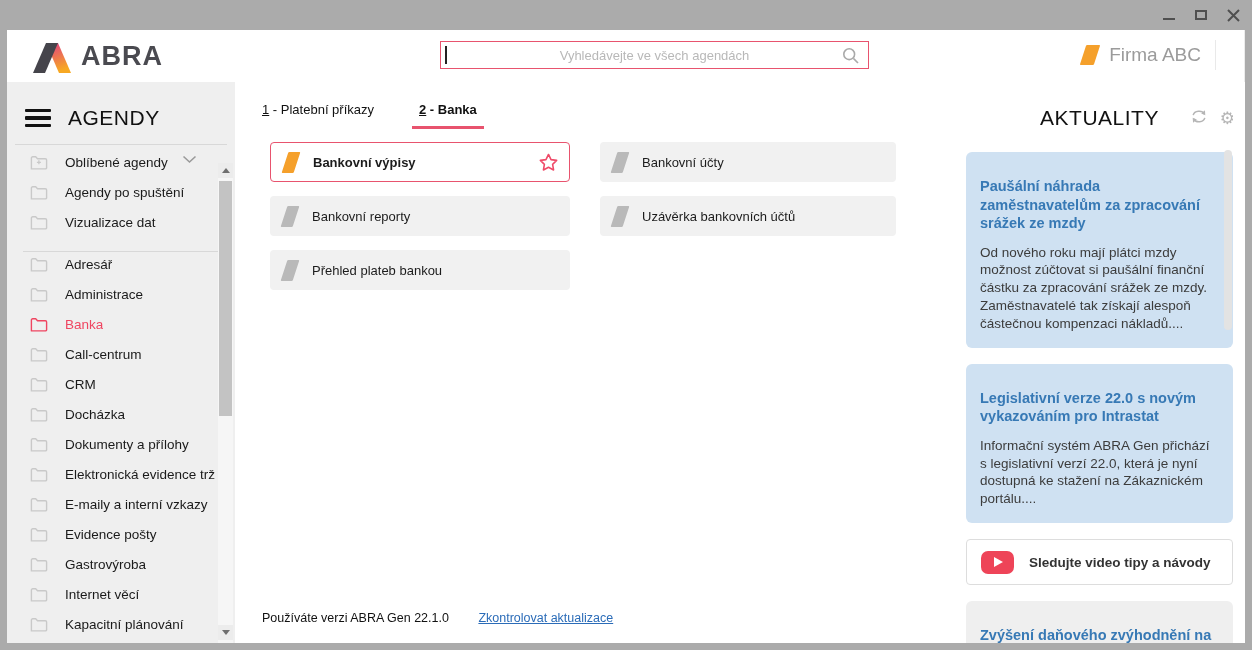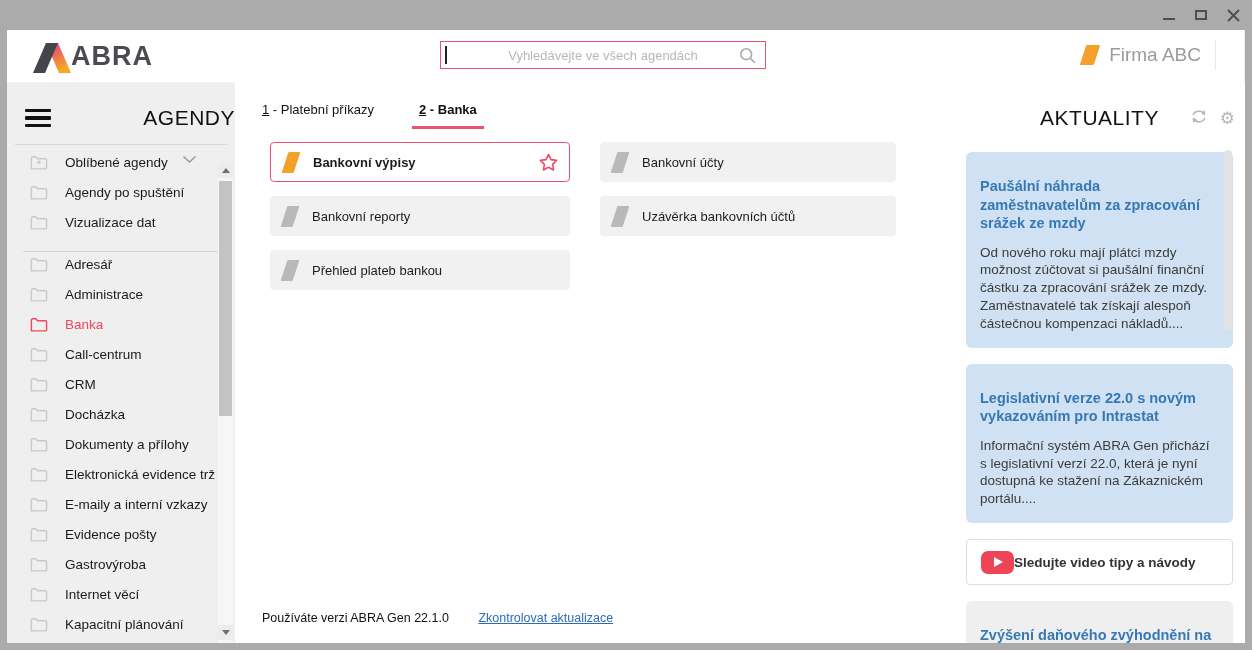--- a/index.html
+++ b/index.html
@@ -13,36 +13,36 @@
   .win-controls { position:absolute; right:10px; top:0; height:30px; display:flex; align-items:center; gap:14px; }
   .wc { display:inline-flex; align-items:center; justify-content:center; width:18px; height:18px; cursor:default; }
   .wc-min i { display:block; width:12px; height:0; border-bottom:2px solid #4f4f4f; margin-top:8px; }
   .wc-max i { display:block; width:12px; height:10px; border:2px solid #4f4f4f; }
 
   
   .app { position:absolute; left:7px; top:30px; right:7px; bottom:7px; background:#fff; overflow:hidden; }
 
   
   .header { position:absolute; top:0; left:0; right:0; height:52px; background:#fff; border-right:1px solid #ececec; }
-  .logo { position:absolute; left:23px; top:9px; display:flex; align-items:center; }
+  .logo { position:absolute; left:23px; top:9px; display:flex; align-items:center; gap:10px; }
   .logo-text { font-size:27px; font-weight:bold; color:#4a4a50; letter-spacing:1px; }
-  .search-wrap { position:absolute; left:433px; top:11px; width:326px; height:28px; border:1px solid #e8536e; background:#fff; }
+  .search-wrap { position:absolute; left:433px; top:11px; width:429px; height:28px; border:1px solid #e8536e; background:#fff; }
   .search-input { position:absolute; inset:0; width:100%; height:100%; border:none; outline:none; text-align:center; font-size:13px; color:#333; font-family:inherit; }
   .search-input::placeholder { color:#b8b8b8; }
   .search-caret { position:absolute; left:4px; top:4px; width:2px; height:18px; background:#222; }
   .search-icon { position:absolute; right:8px; top:5px; }
   .company { position:absolute; right:28px; top:10px; display:flex; align-items:center; gap:12px; height:30px; padding-right:14px; border-right:1px solid #e9e9e9; }
   .company-label { font-size:19px; color:#9b9b9b; }
   .para { display:inline-block; transform:skewX(-18deg); border-radius:1px; }
   .para-orange { background:#f5a02b; }
   .para-gray { background:#b9b9b9; }
 
   
   .sidebar { position:absolute; left:0; top:52px; width:228px; bottom:0; background:#efefef; overflow:hidden; }
-  .side-title { display:flex; align-items:center; gap:17px; margin:24px 0 0 18px;justify-content:space-between; }
+  .side-title { display:flex; align-items:center; gap:17px; margin:24px 0 0 18px; }
   .side-title-text { font-size:21px; color:#111; letter-spacing:.5px; }
   .burger { display:flex; flex-direction:column; gap:4px; width:26px; }
   .burger i { display:block; height:3.5px; background:#111; border-radius:1px; }
   .side-div { height:0; border-top:1px solid #d8d8d8; margin:14px 8px 0 8px; }
   .side-div2 { height:0; border-top:1px solid #d8d8d8; margin:6px 8px 5px 16px; }
   .side-list { margin-top:10px; }
   .side-item { display:flex; height:30px; padding-left:23px; cursor:pointer; }
   .side-item .icon { width:18px; display:flex; }
   .side-item .label { margin-left:17px; font-size:13.5px; color:#1a1a1a; white-space:nowrap; overflow:hidden; max-width:150px; }
   .side-item.active .label { color:#ef4561; }
@@ -80,21 +80,21 @@
   .gear { font-size:17px; color:#b5b5b5; line-height:1; }
   .cards { margin-top:20px; }
   .card { border-radius:6px; padding:25px 14px 15px 14px; margin-bottom:16px; }
   .card-blue { background:#cfe1f2; }
   .card-gray { background:#efefef; }
   .card h3 { font-size:14.5px; line-height:1.28; color:#3779b5; margin-bottom:11px; }
   .card p { font-size:13.5px; line-height:1.32; color:#3c3c3c; }
   .card-video { border:1px solid #ddd; border-radius:4px; background:#fff; height:46px; display:flex; align-items:center; padding:0 14px; margin-bottom:16px; cursor:pointer; }
   .yt { width:33px; height:23px; background:#ee4458; border-radius:7px; display:flex; align-items:center; justify-content:center; }
   .yt i { display:block; width:0; height:0; border-top:5px solid transparent; border-bottom:5px solid transparent; border-left:9px solid #fff; margin-left:2px; }
-  .video-label { font-size:13.5px; font-weight:bold; color:#333; }
+  .video-label { margin-left:15px; font-size:13.5px; font-weight:bold; color:#333; }
   .news-scroll { position:absolute; right:1px; top:68px; width:8px; height:180px; border-radius:4px; background:#e3e3e3; }
 </style>
 </head>
 <body>
 
 <div class="frame">
   <div class="titlebar">
     <div class="win-controls">
       <span class="wc wc-min">
           <i></i>

